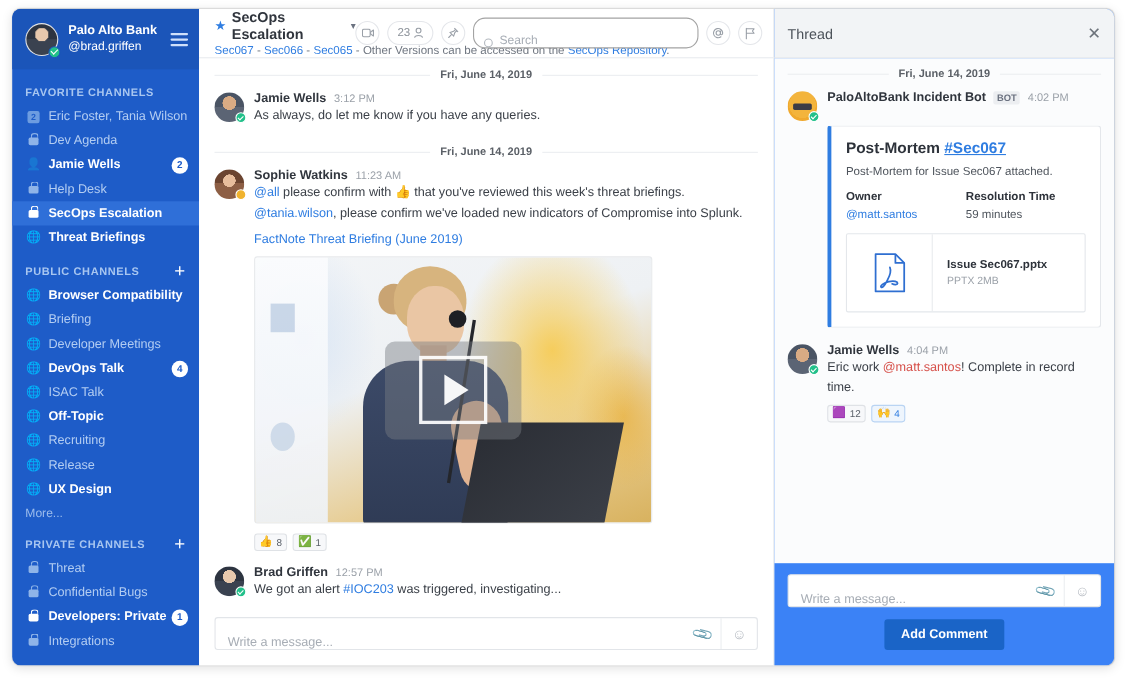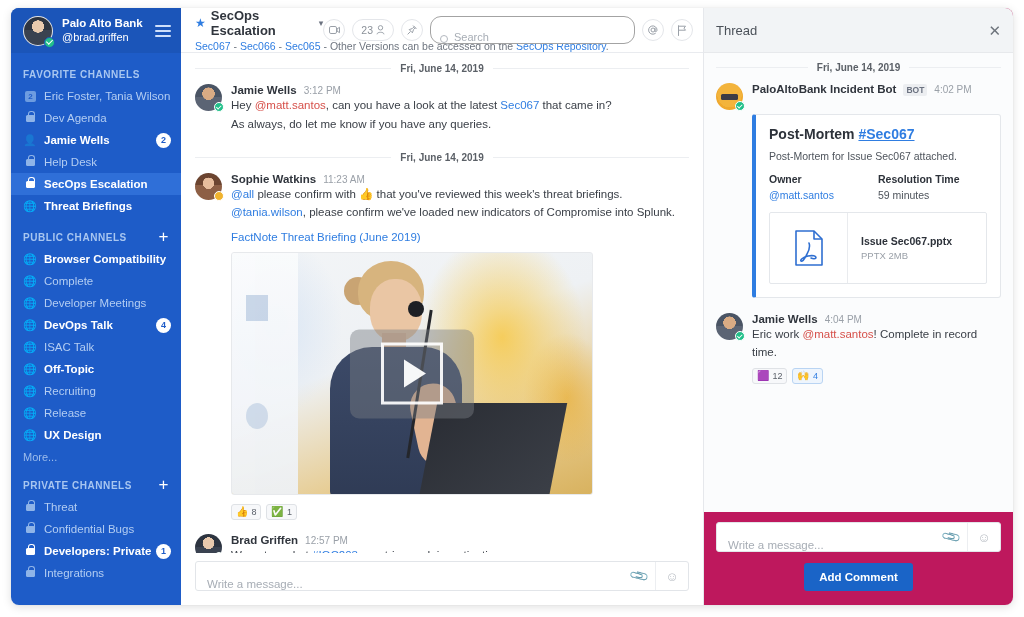--- a/index.html
+++ b/index.html
@@ -25,21 +25,21 @@
 
   
   #sidebar {
     width: 170px; flex: none;
     background: #1e5cc8;
     color: #ffffff;
     display: flex; flex-direction: column;
     overflow: hidden;
   }
   .wk-head {
-    height: 45px; flex: none;
+    height: 55px; flex: none;
     display: flex; align-items: center;
     padding: 0 10px 0 12px;
     background: #1b55b9;
   }
   .wk-avatar-wrap { position: relative; width: 30px; height: 30px; flex: none; }
   .wk-avatar {
     width: 30px; height: 30px; border-radius: 50%;
     background:
       radial-gradient(circle at 50% 34%, #e8c9ad 0 26%, transparent 27%),
       linear-gradient(#2d3440 0 48%, #3a4250 48% 100%),
@@ -220,21 +220,21 @@
   .composer-wrap { flex: none; padding: 8px 14px 14px 14px; }
   .composer {
     height: 30px; border: 1px solid #e2e5e9; border-radius: 3px;
     display: flex; align-items: flex-end; background: #fff;
   }
   .composer .ph { flex: 1; font-size: 11.5px; color: #a7adb5; padding-left: 11px; }
   .cm-btn { width: 32px; height: 100%; display: flex; align-items: center; justify-content: center; color: #b6bbc2; font-size: 13px; cursor: pointer; }
   .cm-div { width: 1px; height: 100%; background: #eceef1; }
 
   
-  #thread { width: 309px; flex: none; background: #be185d; display: flex; flex-direction: column; }
+  #thread { width: 309px; flex: none; background: #3b82f6; display: flex; flex-direction: column; }
   #thread-header {
     height: 45px; flex: none; background: #f2f4f6;
     border-bottom: 1px solid #e7e9ec;
     display: flex; align-items: center; padding: 0 12px;
   }
   .thread-title { font-size: 13px; color: #4b5159; flex: 1; }
   .close-x { font-size: 15px; color: #6e747c; cursor: pointer; line-height: 1; }
   #thread-body { flex: 1; overflow: hidden; padding: 0 12px; background: #fbfcfd; }
 
   .card {
@@ -339,21 +339,21 @@
       <div class="sb-item bold">
         <span class="sb-ic">
             <span class="ic-globe">🌐</span>
           </span>
         <span class="sb-label">Browser Compatibility</span>
       </div>
       <div class="sb-item">
         <span class="sb-ic">
             <span class="ic-globe">🌐</span>
           </span>
-        <span class="sb-label">Complete</span>
+        <span class="sb-label">Briefing</span>
       </div>
       <div class="sb-item">
         <span class="sb-ic">
             <span class="ic-globe">🌐</span>
           </span>
         <span class="sb-label">Developer Meetings</span>
       </div>
       <div class="sb-item bold">
         <span class="sb-ic">
             <span class="ic-globe">🌐</span>
@@ -485,21 +485,20 @@
       <div class="msg">
         <div class="msg-av-wrap">
           <div class="msg-av av-jamie"></div>
           <div class="dot-pres"></div>
         </div>
         <div class="msg-body">
           <div class="msg-meta">
             <span class="msg-author">Jamie Wells</span>
             <span class="msg-time">3:12 PM</span>
           </div>
-          <div class="msg-text"><span>Hey </span><span class="mention-hot">@matt.santos</span><span>, can you have a look at the latest </span><a href="#" class="lnk">Sec067</a><span> that came in?</span></div>
           <div class="msg-text">As always, do let me know if you have any queries.</div>
         </div>
       </div>
 
       <div class="day-div" style="margin-top:18px;">
         <span class="ln"></span>
         <span class="lbl">Fri, June 14, 2019</span>
         <span class="ln"></span>
       </div>
 

